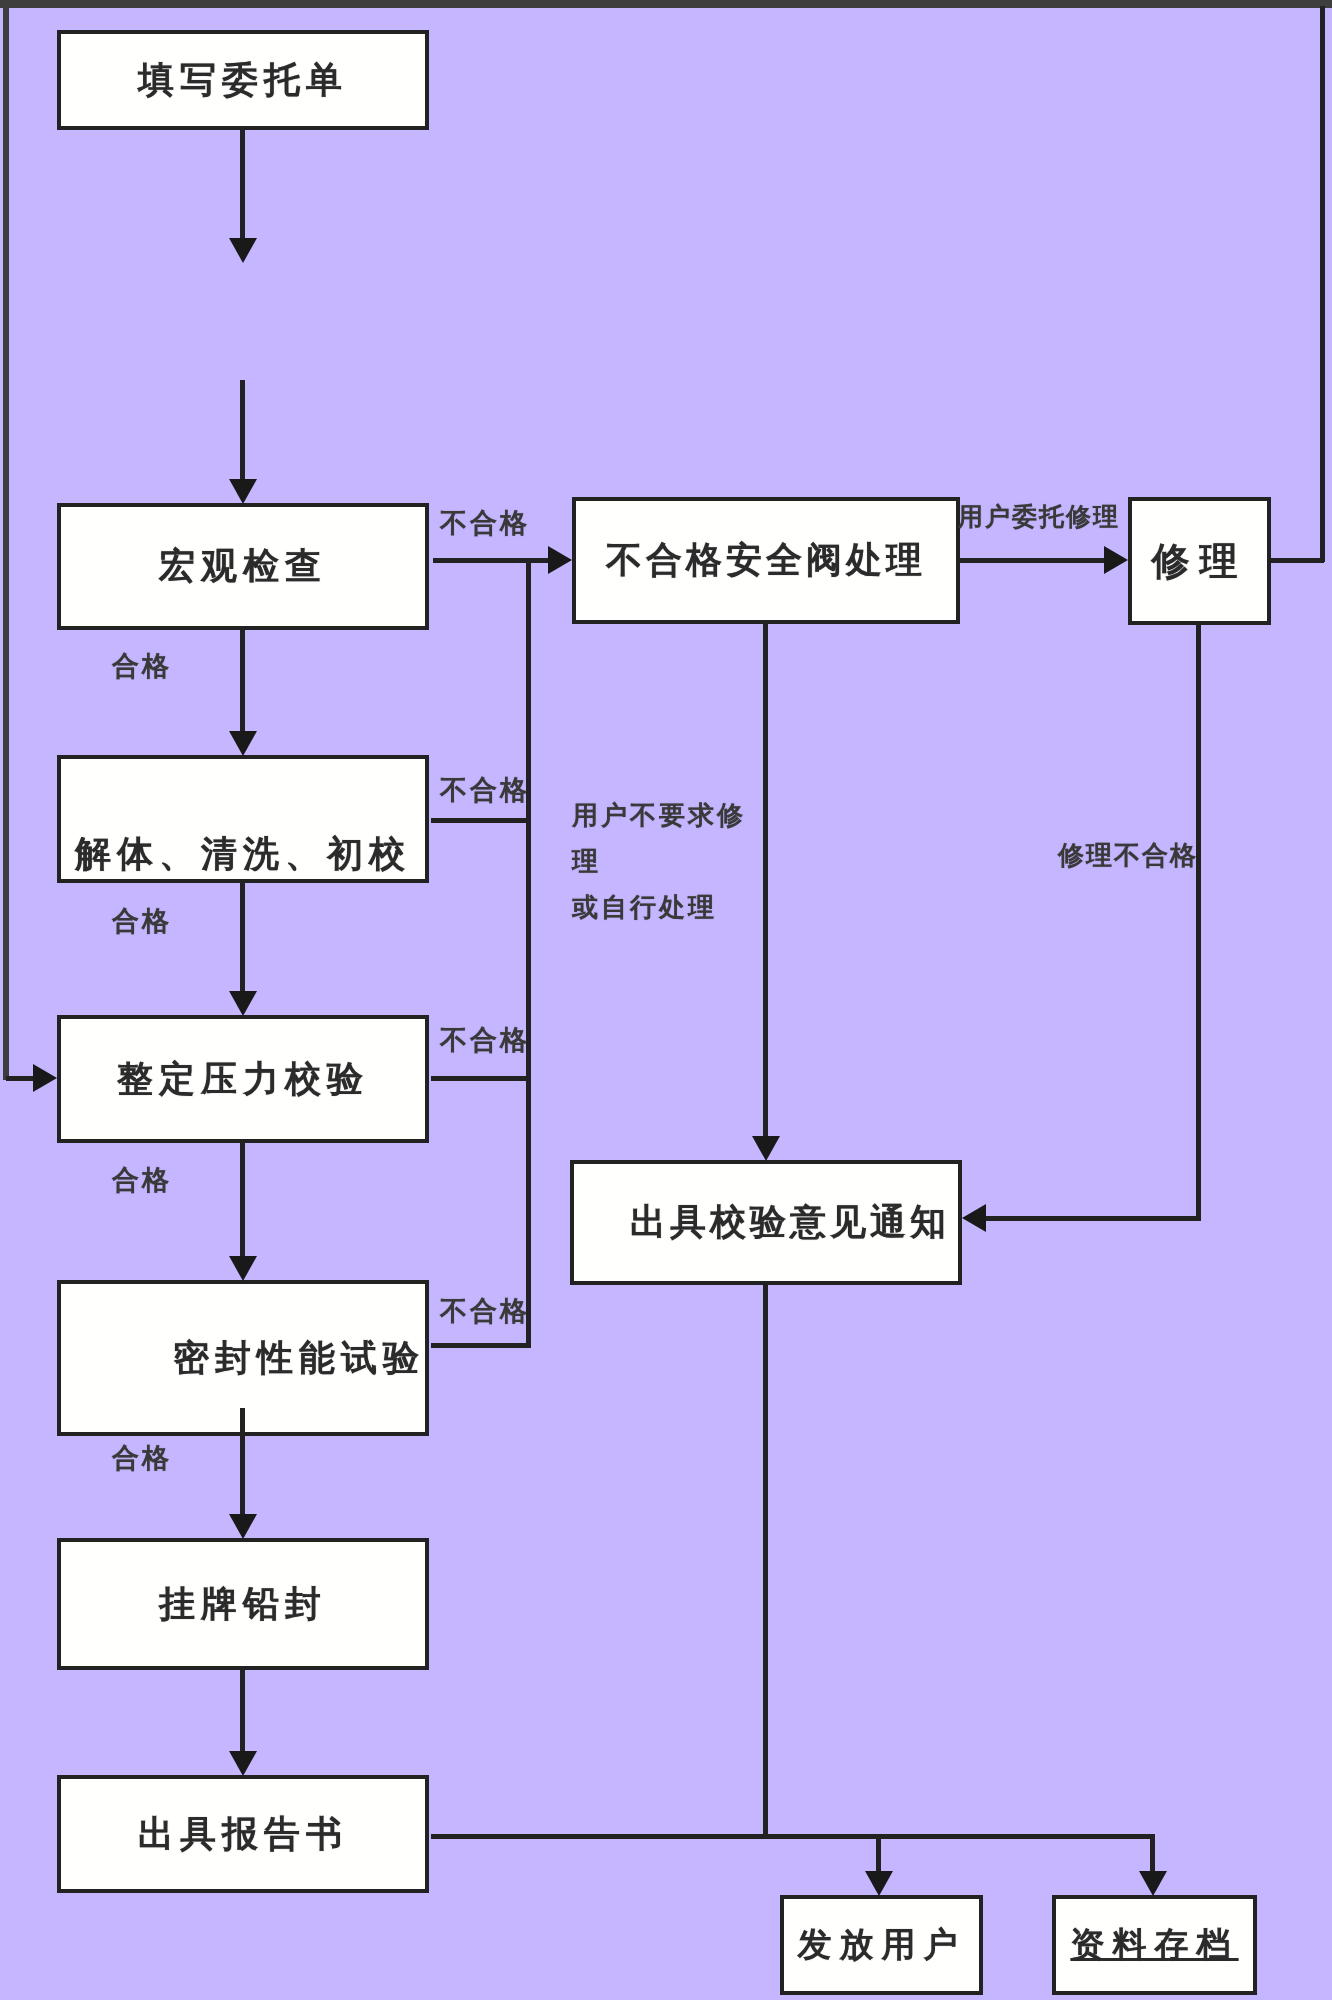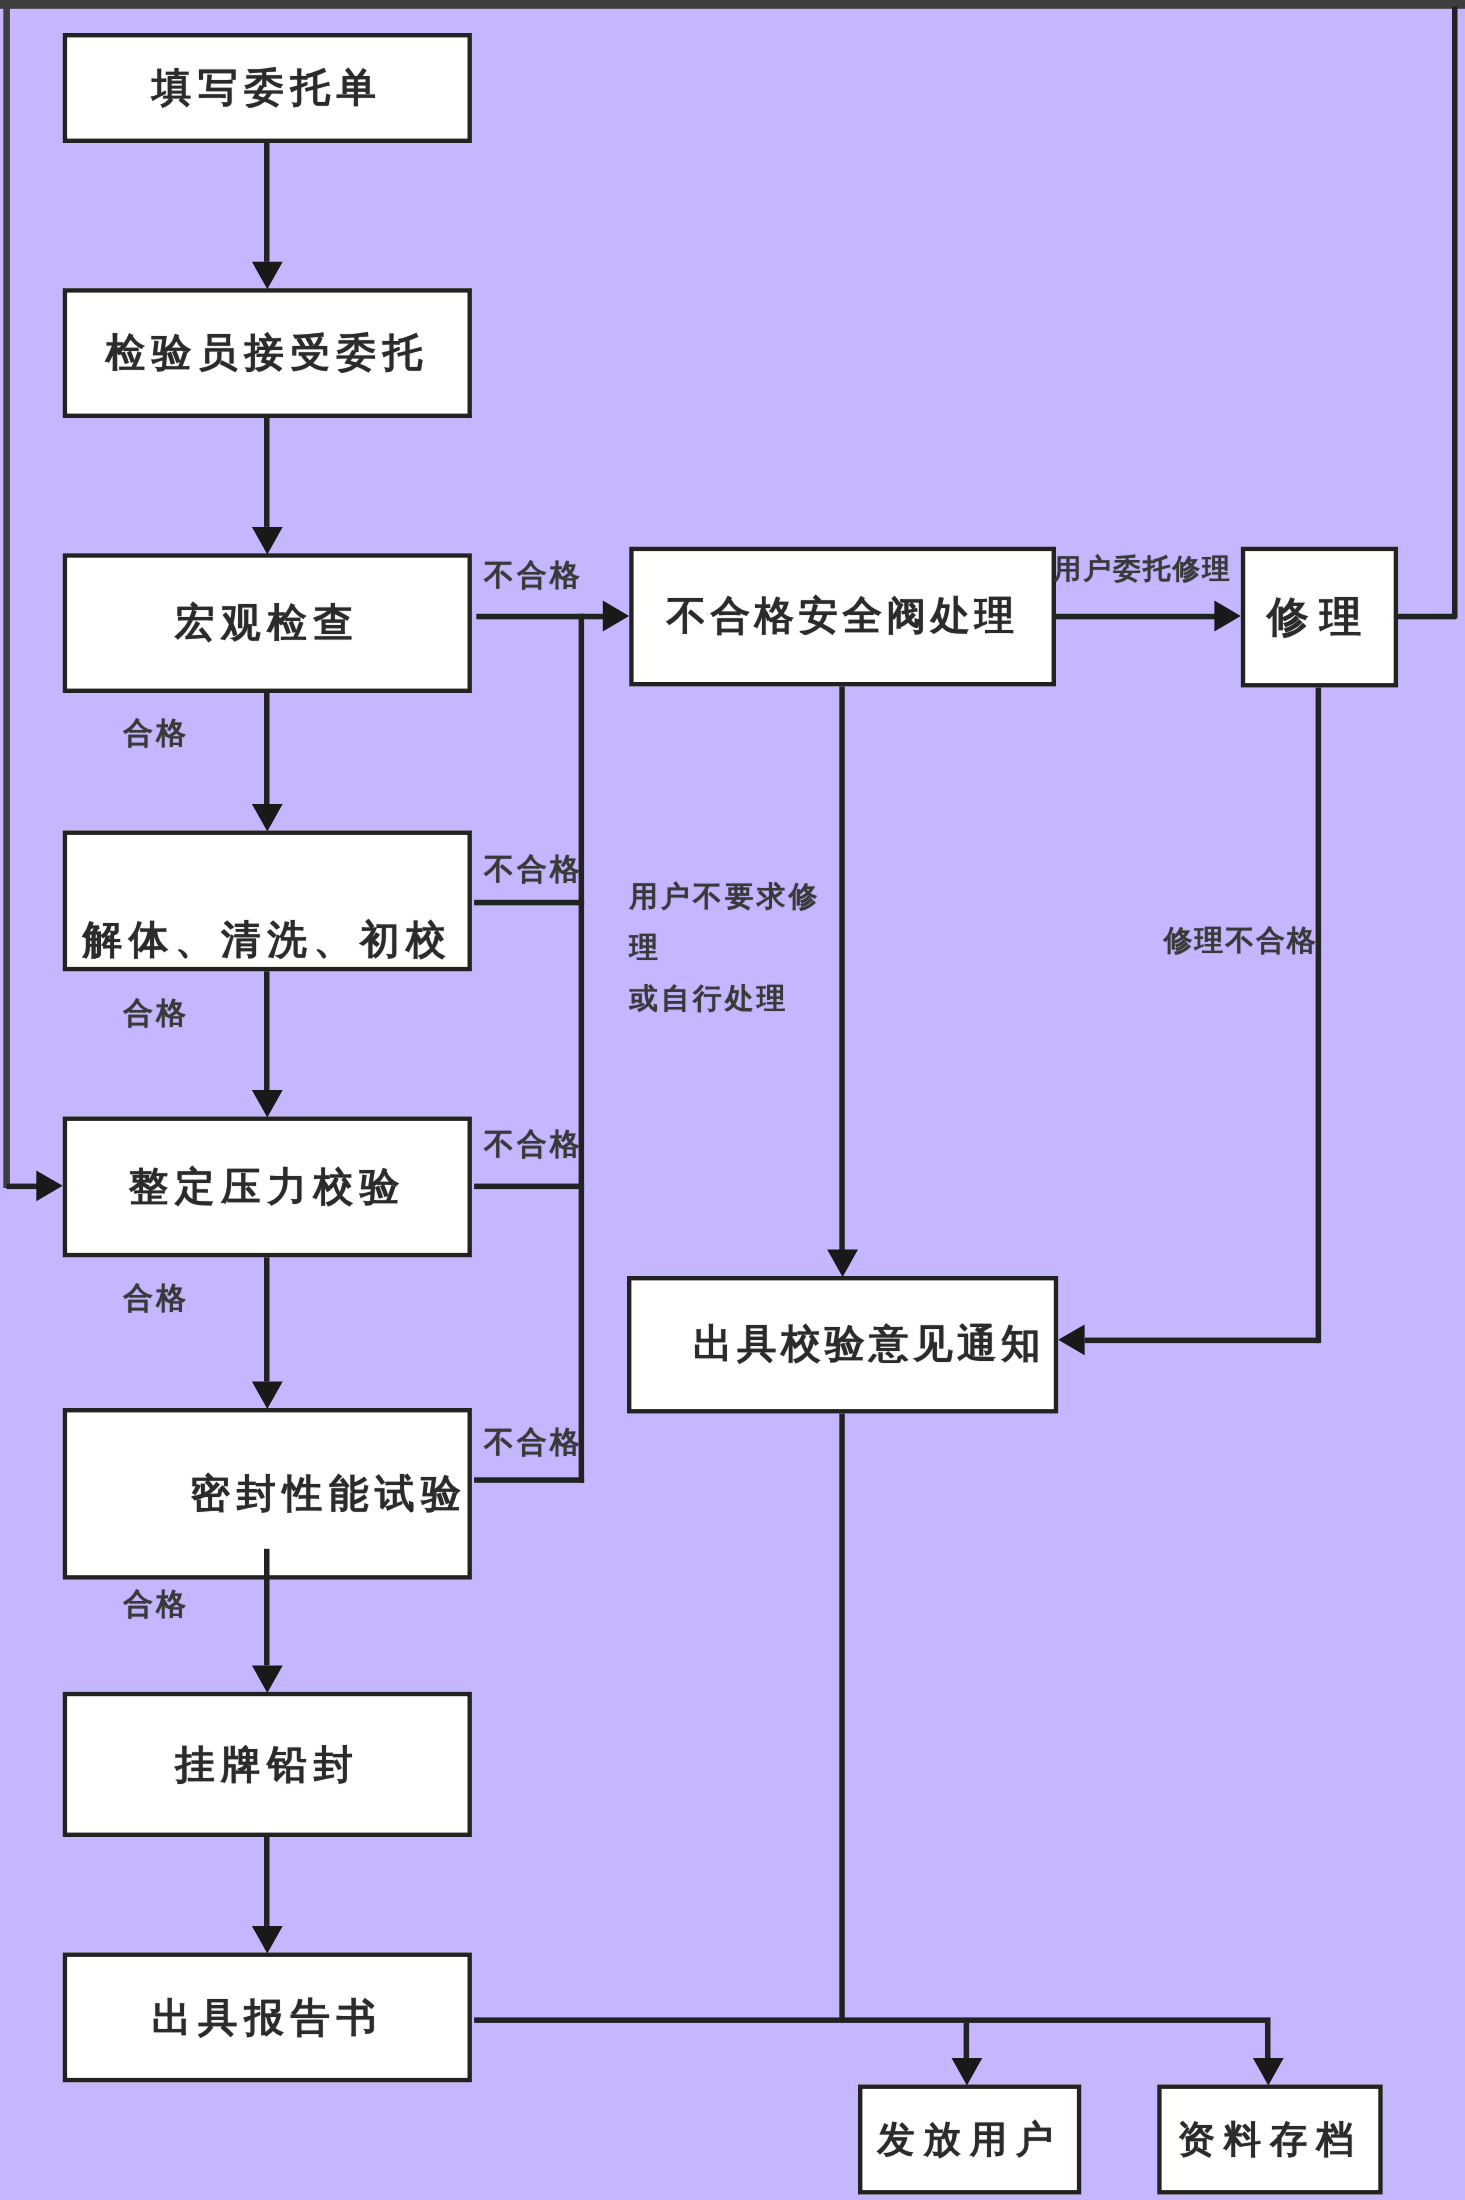--- a/index.html
+++ b/index.html
@@ -35,23 +35,20 @@
 
   <div class="frame" style="left:0;top:0;width:1332px;height:8px;"></div>
   <div class="frame" style="left:3px;top:6px;width:6px;height:1074px;"></div>
   <div class="vline" style="left:1320px;top:6px;width:5px;height:556px;"></div>
   <div class="hline" style="left:6px;top:1076px;width:30px;height:5px;"></div>
   <div class="ah right" style="left:33px;top:1064px;"></div>
 
   <div class="box" style="left:57px;top:30px;width:372px;height:100px;">
     <span>填写委托单</span>
   </div>
-  <div class="box" style="left:57px;top:262px;width:372px;height:118px;">
-    <span>检验员接受委托</span>
-  </div>
   <div class="box" style="left:57px;top:503px;width:372px;height:127px;">
     <span>宏观检查</span>
   </div>
   <div class="box" style="left:57px;top:755px;width:372px;height:128px;align-items:flex-end;">
     <span>解体、清洗、初校</span>
   </div>
   <div class="box" style="left:57px;top:1015px;width:372px;height:128px;">
     <span>整定压力校验</span>
   </div>
   <div class="box" style="left:57px;top:1280px;width:372px;height:156px;justify-content:flex-end;">
@@ -69,21 +66,21 @@
   </div>
   <div class="box small" style="left:1128px;top:497px;width:143px;height:128px;">
     <span>修理</span>
   </div>
   <div class="box" style="left:570px;top:1160px;width:392px;height:125px;letter-spacing:4px;padding-left:48px;">
     <span>出具校验意见通知</span>
   </div>
   <div class="box bottom" style="left:780px;top:1895px;width:203px;height:100px;">
     <span>发放用户</span>
   </div>
-  <div class="box bottom" style="left:1052px;top:1895px;width:205px;height:100px;">
+  <div class="box bottom" style="left:1052px;top:1895px;width:205px;height:100px;text-decoration:underline;">
     <span>资料存档</span>
   </div>
 
   <div class="vline" style="left:240px;top:130px;width:5px;height:108px;"></div>
   <div class="ah down" style="left:229px;top:238px;"></div>
 
   <div class="vline" style="left:240px;top:380px;width:5px;height:99px;"></div>
   <div class="ah down" style="left:229px;top:479px;"></div>
 
   <div class="vline" style="left:240px;top:630px;width:5px;height:101px;"></div>

